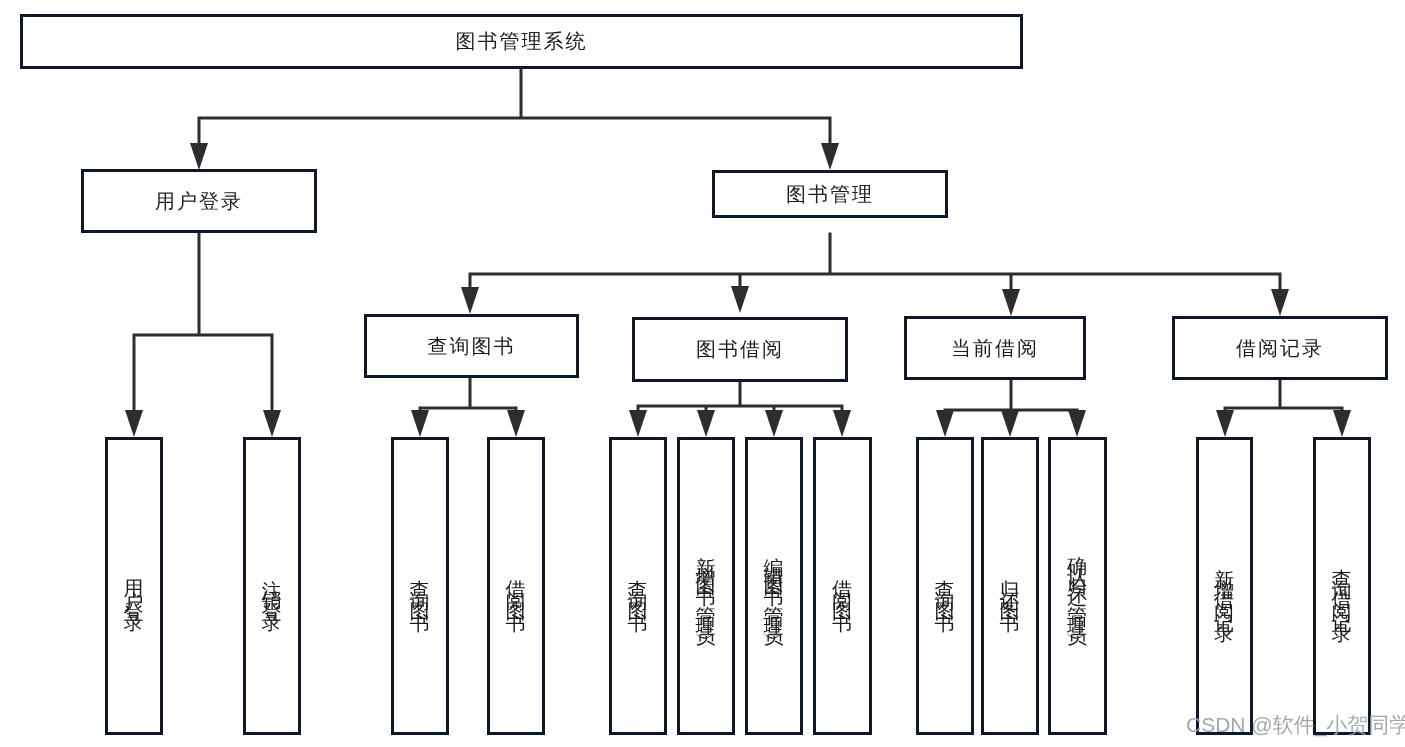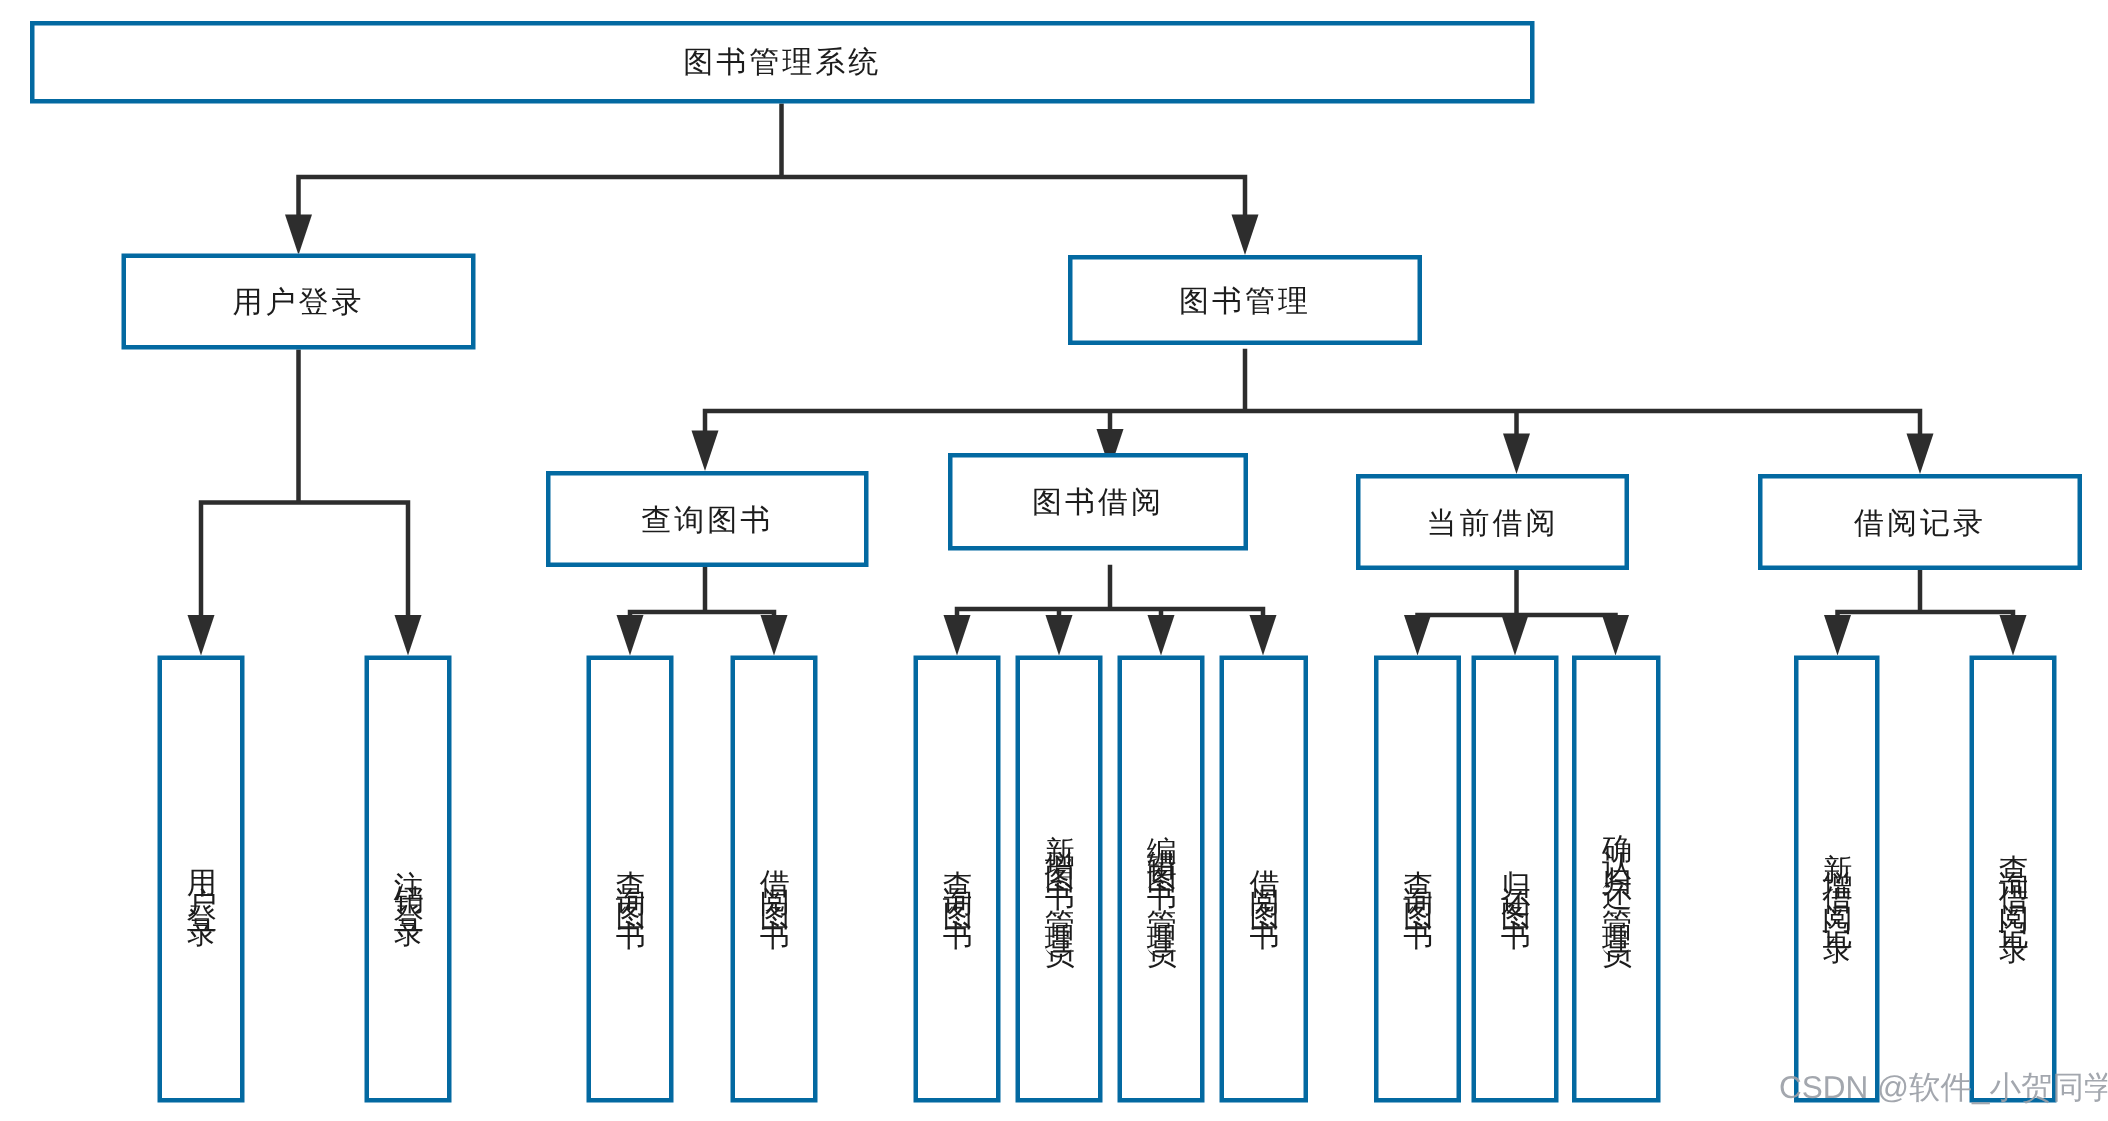--- a/index.html
+++ b/index.html
@@ -17,21 +17,21 @@
   }
   #wires {
     position: absolute;
     left: 0;
     top: 0;
     z-index: 1;
   }
   .node {
     position: absolute;
     box-sizing: border-box;
-    border: 3px solid #0369a1;
+    border: 3px solid #0f172a;
     background: #ffffff;
     display: flex;
     align-items: center;
     justify-content: center;
     z-index: 2;
     color: #1c1c1c;
   }
   .node.h span {
     font-size: 20px;
     letter-spacing: 2px;
@@ -106,28 +106,28 @@
       </g>
     </svg>
 
   <div class="node h" style="left:20px;top:14px;width:1003px;height:55px">
     <span>图书管理系统</span>
   </div>
 
   <div class="node h" style="left:81px;top:169px;width:236px;height:64px">
     <span>用户登录</span>
   </div>
-  <div class="node h" style="left:712px;top:170px;width:236px;height:60px">
+  <div class="node h" style="left:712px;top:170px;width:236px;height:48px">
     <span>图书管理</span>
   </div>
 
   <div class="node h" style="left:364px;top:314px;width:215px;height:64px">
     <span>查询图书</span>
   </div>
-  <div class="node h" style="left:632px;top:302px;width:200px;height:65px">
+  <div class="node h" style="left:632px;top:317px;width:216px;height:65px">
     <span>图书借阅</span>
   </div>
   <div class="node h" style="left:904px;top:316px;width:182px;height:64px">
     <span>当前借阅</span>
   </div>
   <div class="node h" style="left:1172px;top:316px;width:216px;height:64px">
     <span>借阅记录</span>
   </div>
 
   <div class="node v" style="left:105px;top:437px;width:58px;height:298px">

